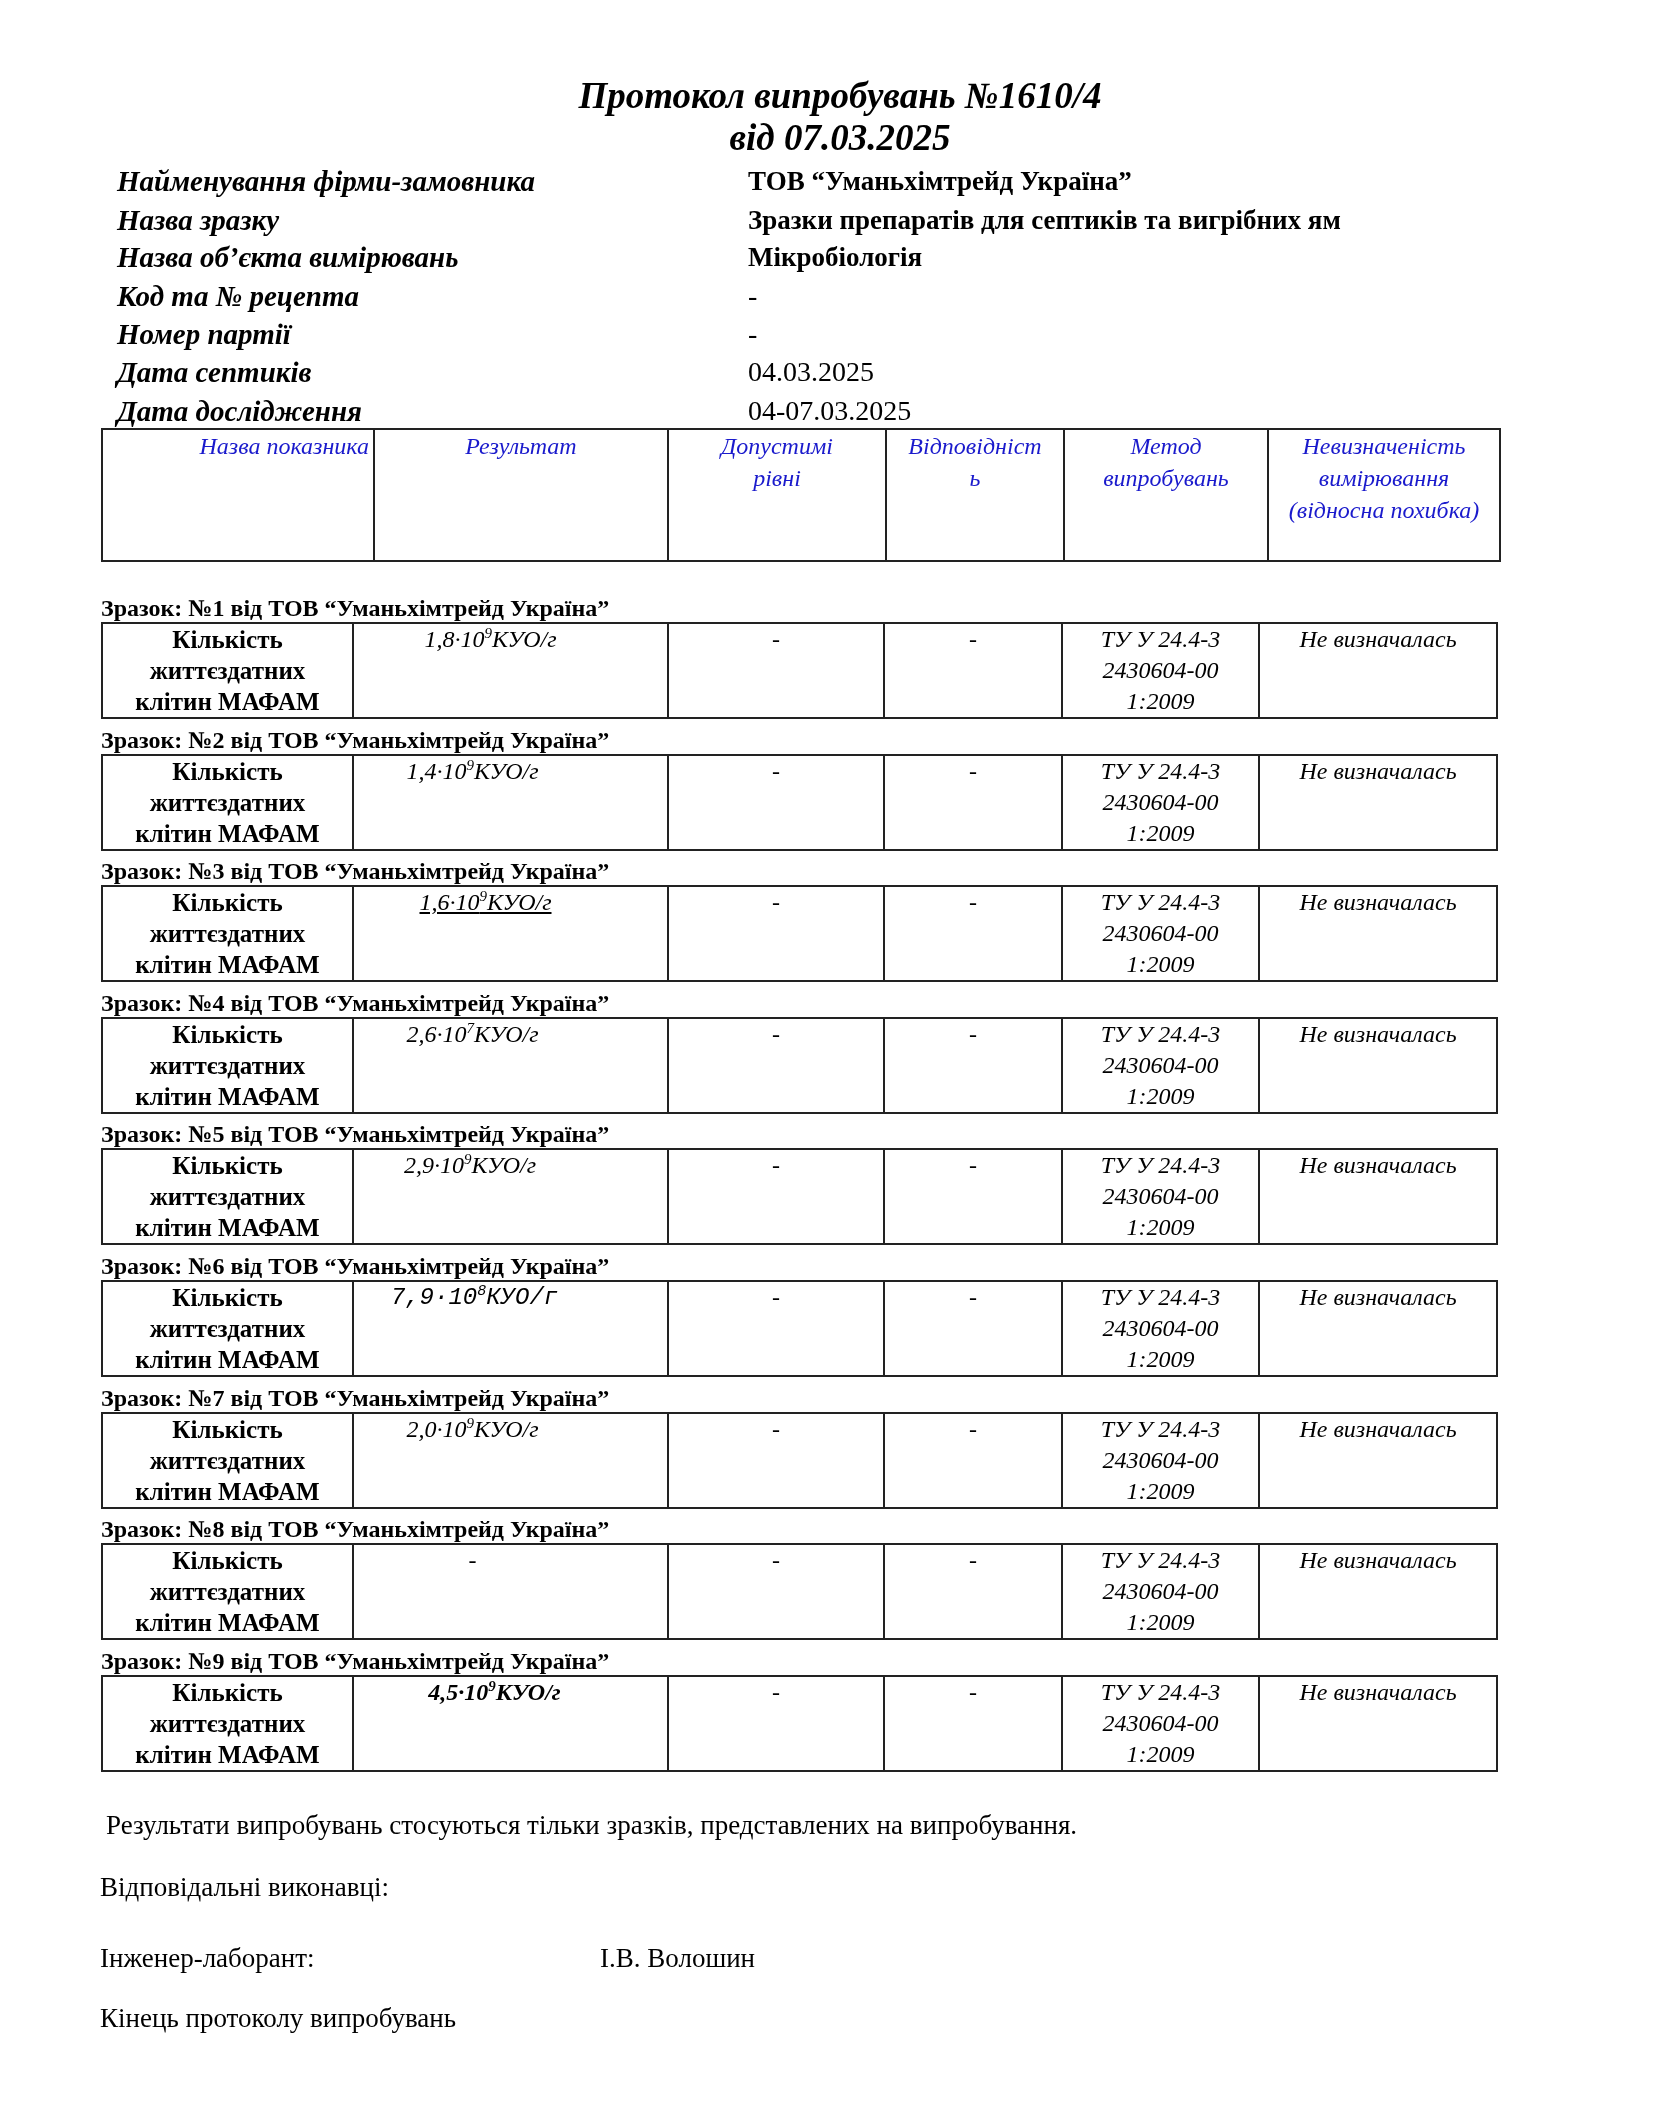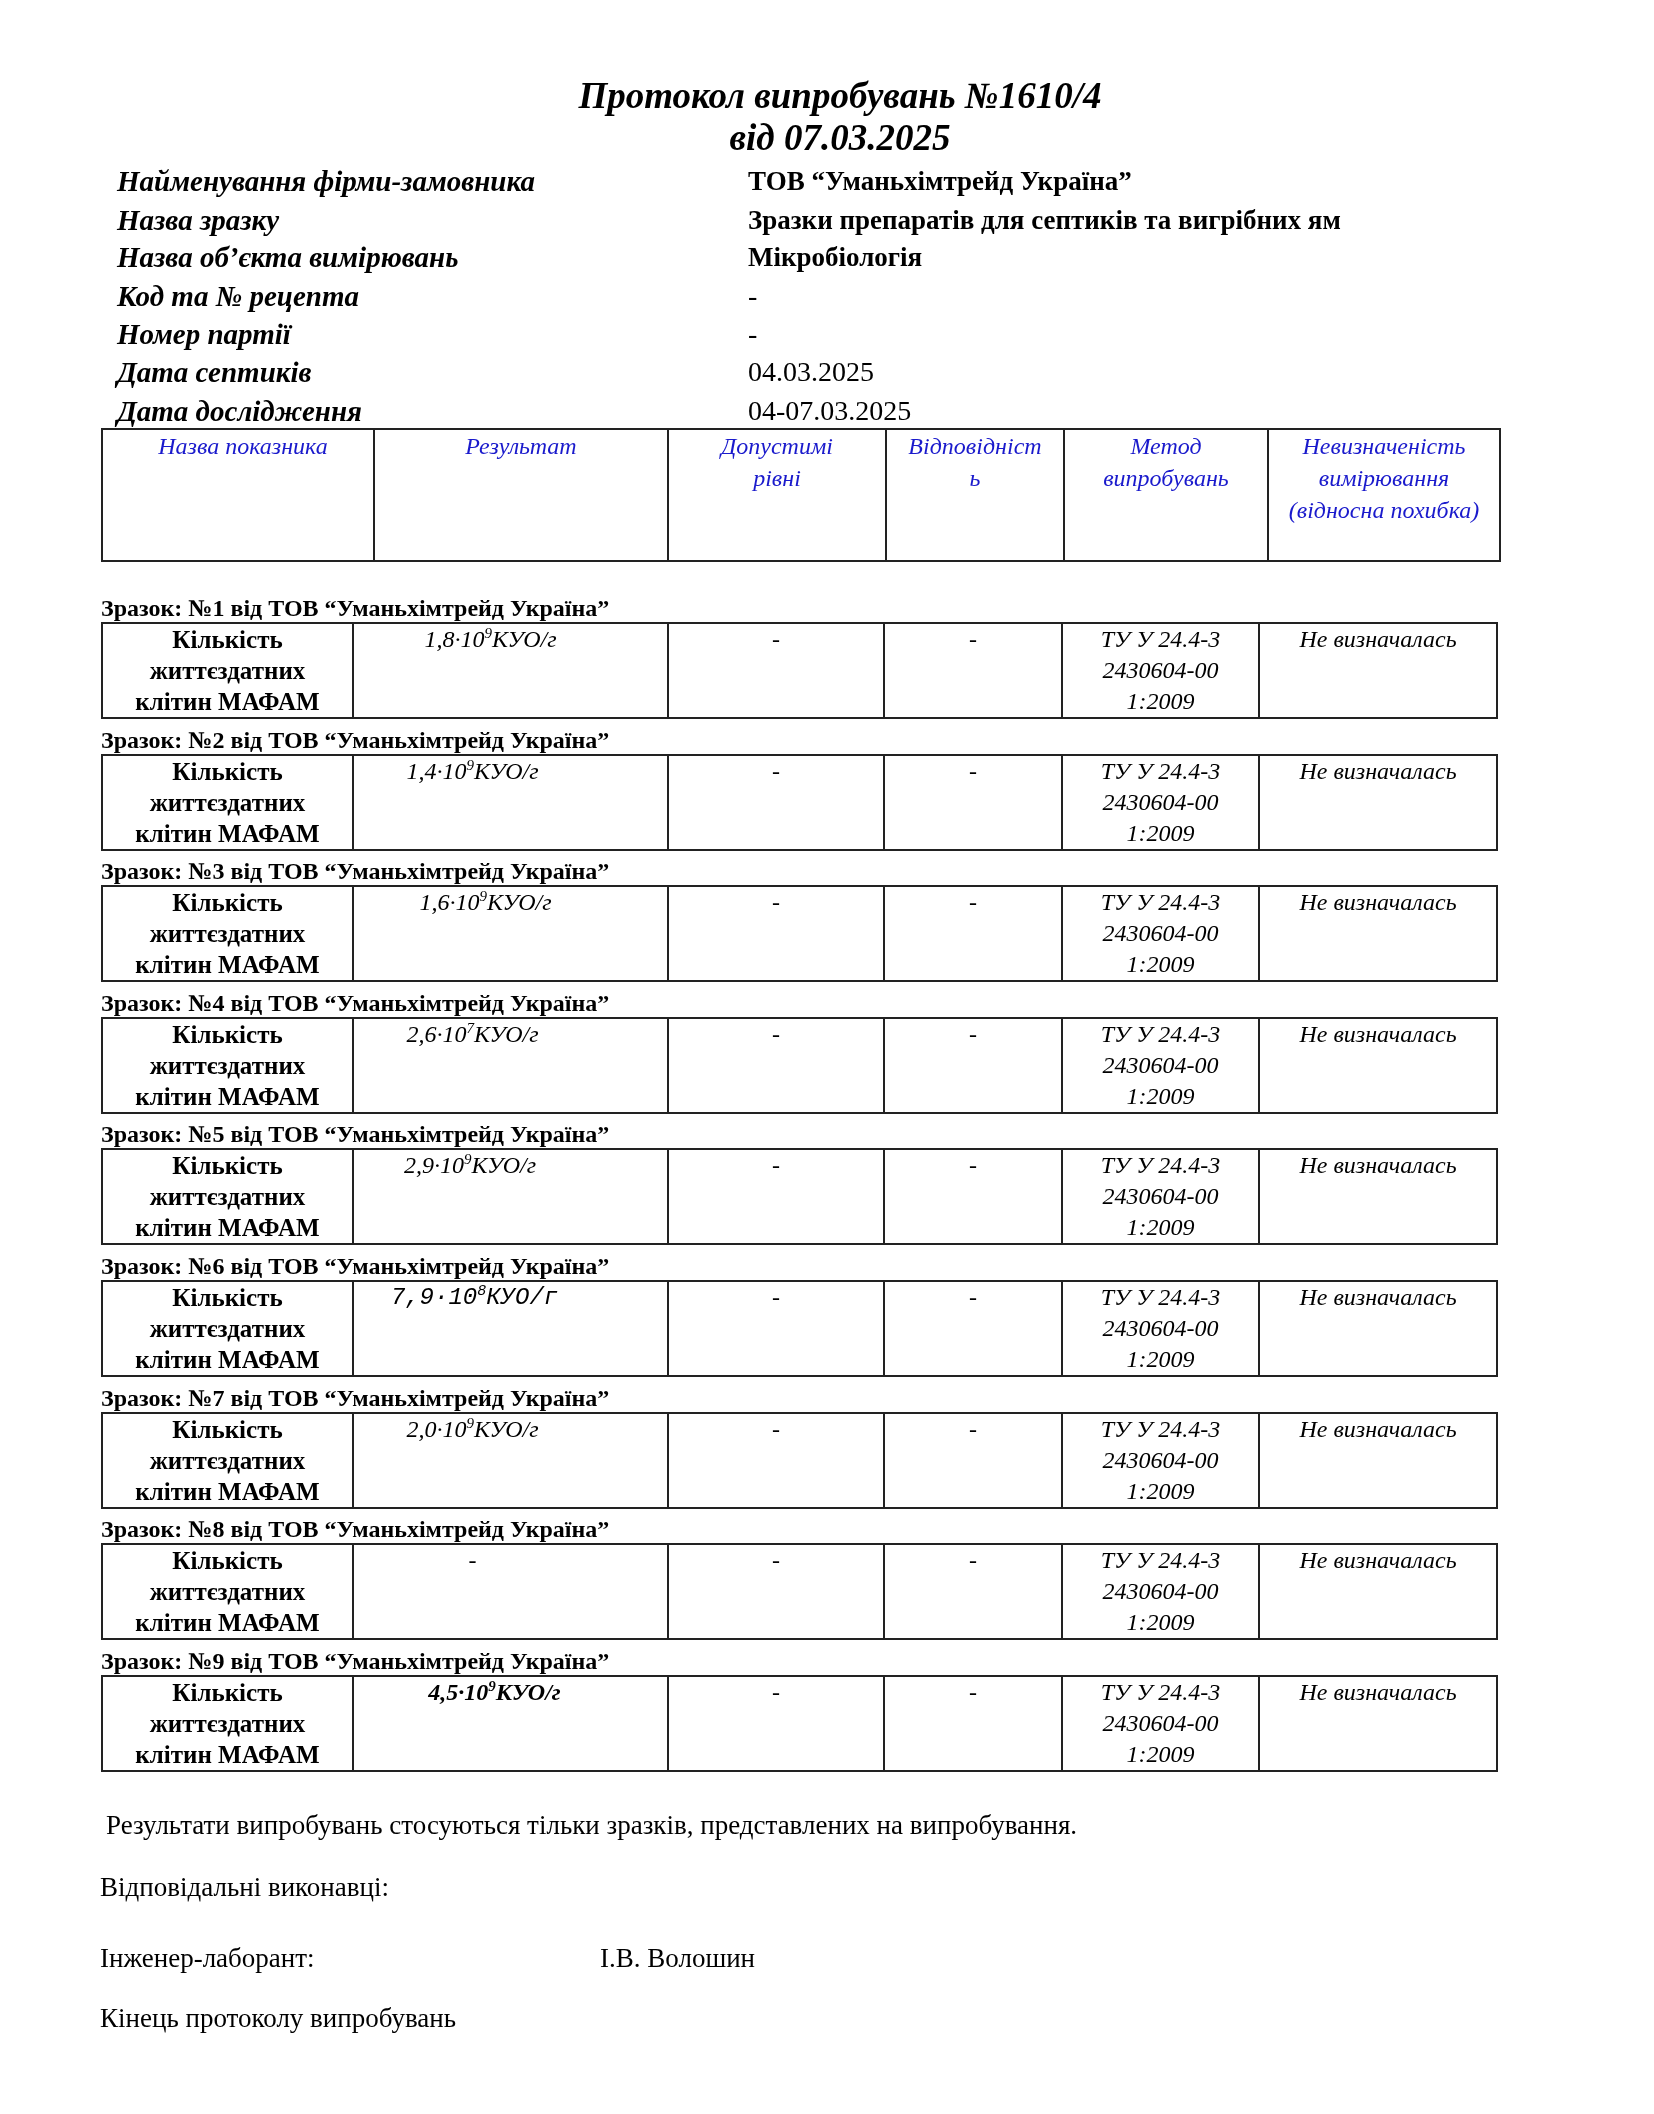--- a/index.html
+++ b/index.html
@@ -7,21 +7,21 @@
          font-family:"Liberation Serif","DejaVu Serif",serif; color:#000; }
   .abs { position:absolute; }
   .title { left:0; width:1680px; text-align:center; font-weight:bold; font-style:italic;
            font-size:37px; line-height:44px; }
   .info-label { left:117px; font-weight:bold; font-style:italic; font-size:29px; line-height:38px; white-space:nowrap; }
   .info-value { left:748px; font-weight:bold; font-size:27px; line-height:38px; white-space:nowrap; }
   .info-value.plain { font-weight:normal; font-size:28px; }
   table { border-collapse:collapse; table-layout:fixed; position:absolute; }
   td { border:2px solid #222; vertical-align:top; padding:0 4px; }
   .hdr td { color:#1a1acc; font-style:italic; font-size:24px; line-height:32px; text-align:center; height:130px; }
-  .hdr td.first { text-align:center; padding-left:14px; }
+  .hdr td.first { text-align:right; padding-left:14px; }
   .sample-label { left:101px; font-weight:bold; font-size:24px; line-height:28px; white-space:nowrap; }
   .st td { font-size:24px; line-height:31px; height:93px; text-align:center; }
   .st td.name { font-weight:bold; font-size:25px; }
   .st td.ital { font-style:italic; }
   sup { font-size:15px; line-height:0; vertical-align:9px; }
   .footer { left:100px; font-size:27px; line-height:32px; white-space:nowrap; }
 </style>
 </head>
 <body>
 
@@ -115,21 +115,21 @@
         <col style="width:251px">
         <col style="width:315px">
         <col style="width:216px">
         <col style="width:178px">
         <col style="width:197px">
         <col style="width:238px">
       </colgroup>
       <tbody>
         <tr>
           <td class="name" style="padding:0 22px;">Кількість життєздатних клітин МАФАМ</td>
-          <td class="ital" style="padding-right:54px;"><span>1,6·10</span><sup>9</sup><span>КУО/г</span></td>
+          <td class="ital" style="padding-right:54px;text-decoration:underline;"><span>1,6·10</span><sup>9</sup><span>КУО/г</span></td>
           <td>-</td>
           <td>-</td>
           <td class="ital" style="word-break:break-all; padding:0 36px;">ТУ У 24.4-32430604-001:2009</td>
           <td class="ital">Не визначалась</td>
         </tr>
       </tbody>
     </table>
     <div class="abs sample-label" style="top: 988.8px;">Зразок: №4 від ТОВ “Уманьхімтрейд Україна”</div>
     <table class="st" style="left: 101px; top: 1016.8px; width: 1395px;">
       <colgroup>

